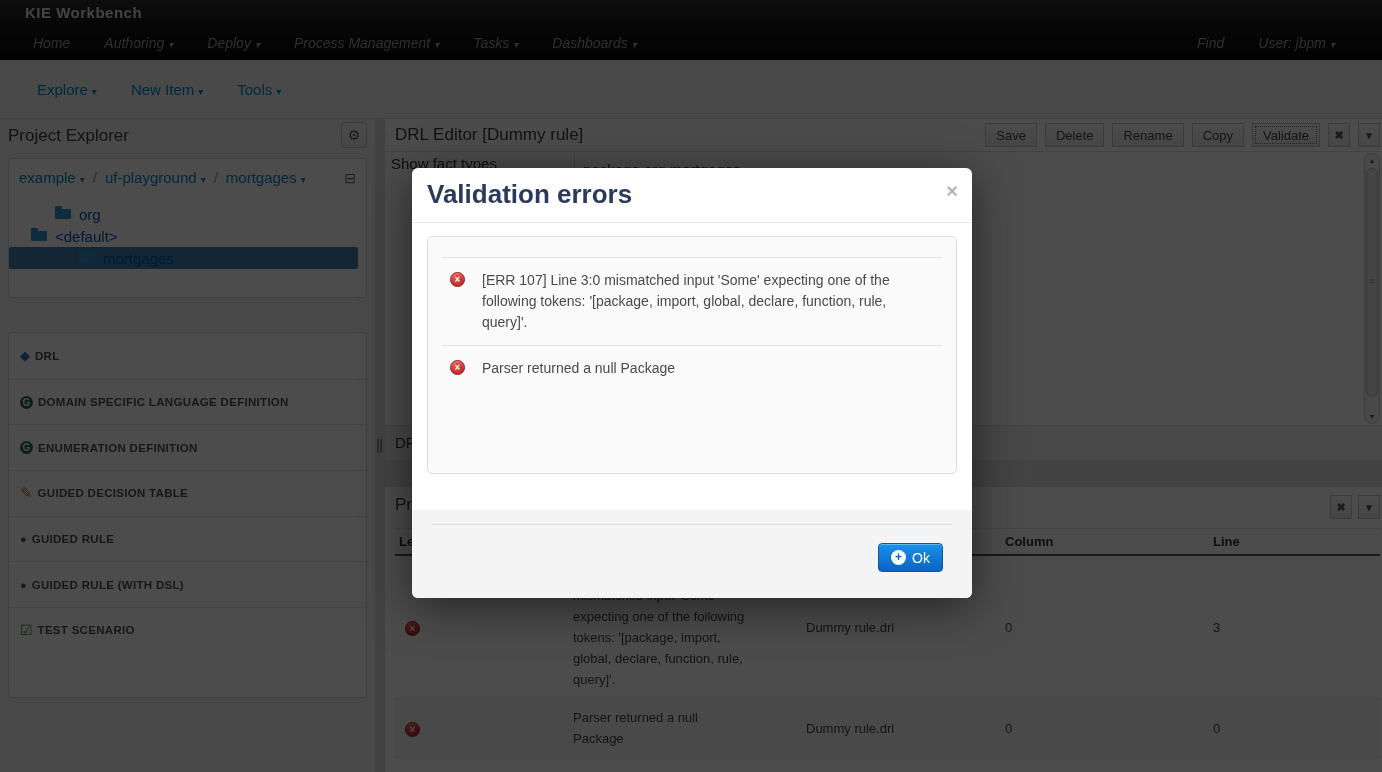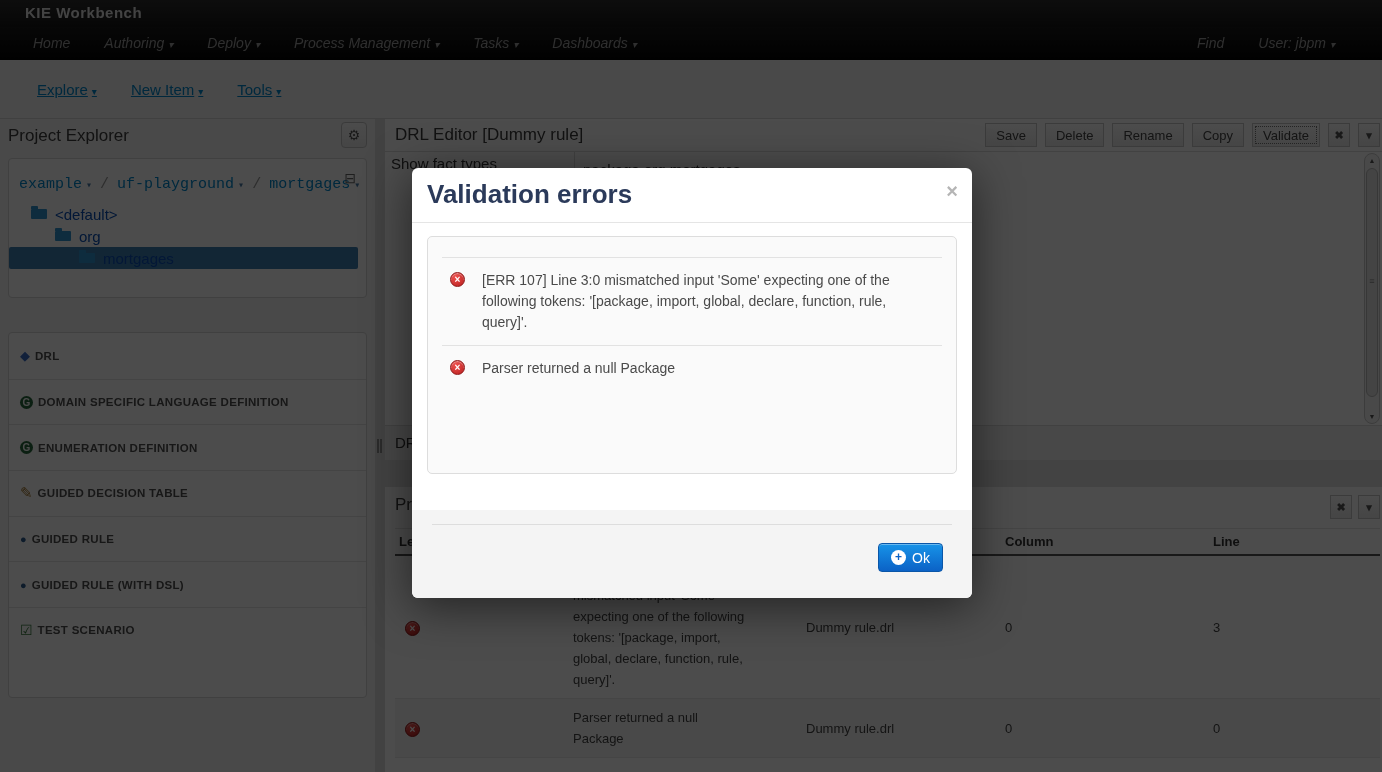--- a/index.html
+++ b/index.html
@@ -16,43 +16,43 @@
   .menubar { position: absolute; left:0; right:0; top:27px; height:33px;
     background: linear-gradient(#181818,#050505); z-index:1; display:flex; align-items:center;
     padding-left:16px; }
   .menubar .mitem { color:#9d9d9d; font-size:14px; padding:0 17px; line-height:33px; cursor:pointer; white-space:nowrap;font-style:italic; }
   .menubar .mright { position:absolute; right:30px; top:0; display:flex; }
   .caret { font-size:10px; color:inherit; margin-left:4px; }
   
   .toolbar { position:absolute; left:0; right:0; top:60px; height:59px; background:#f4f4f4;
     border-bottom:1px solid #d8d8d8; z-index:1; }
   .toolbar .tmenus { position:absolute; left:20px; top:0; height:59px; display:flex; align-items:center; }
-  .toolbar .tmenu { color:#0088ce; font-size:15px; padding:0 17px; cursor:pointer; white-space:nowrap;text-decoration:underline; }
+  .toolbar .tmenu { color:#0088ce; font-size:15px; padding:0 17px; cursor:pointer; white-space:nowrap; }
   .search-input { position:absolute; right:59px; top:79px; width:276px; height:25px; border:1px solid #b5b5b5;
     border-radius:14px; background:#fcfcfc; padding:0 12px; font-size:14px; color:#666;
     font-family:"Liberation Sans",sans-serif; }
   .search-input::placeholder { color:#8a8a8a; }
   .search-btn { position:absolute; right:22px; top:76px; width:34px; height:30px; border:1px solid #b9b9b9;
     border-radius:4px; background:linear-gradient(#fdfdfd,#e7e7e7); cursor:pointer;
     display:flex; align-items:center; justify-content:center; }
   .mag { position:relative; display:inline-block; width:10px; height:10px; border:2px solid #333; border-radius:50%; }
   .mag::after { content:""; position:absolute; width:6px; height:2px; background:#333;
     transform:rotate(45deg); right:-5px; bottom:-2px; }
   .toolbar { top:60px; }
   
   .explorer { position:absolute; left:0; top:119px; width:375px; bottom:0; background:#f4f4f4; z-index:1; }
   .panel-title { font-size:17px; color:#3c3c3c; }
   .explorer .ptitle { position:absolute; left:8px; top:7px; }
   .iconbtn { border:1px solid #c3c3c3; border-radius:4px; background:linear-gradient(#fdfdfd,#e9e9e9);
     color:#555; cursor:pointer; display:flex; align-items:center; justify-content:center; }
   .gear-btn { position:absolute; right:8px; top:3px; width:26px; height:26px; font-size:14px; }
   .treebox { position:absolute; left:8px; top:39px; width:359px; height:140px; background:#fff;
     border:1px solid #d5d5d5; border-radius:4px; }
-  .crumbs { position:absolute; left:10px; top:10px; right:10px; height:24px; display:flex; align-items:flex-end;
-    font-size:15px;font-family:Liberation Mono, monospace; }
+  .crumbs { position:absolute; left:10px; top:10px; right:10px; height:24px; display:flex; align-items:flex-start;
+    font-size:15px; }
   .crumb { color:#0088ce; cursor:pointer; white-space:nowrap; }
   .crumb .caret { color:#4a7aa6; }
   .crumb-sep { color:#999; margin:0 8px; }
   .collapse-btn { position:absolute; right:10px; top:12px; color:#666; font-size:14px; cursor:pointer;
     line-height:14px; background:none; border:none; }
   .tree { position:absolute; left:0; top:44px; right:8px; }
   .trow { display:flex; align-items:center; height:22px; font-size:15px; color:#0a4fb5; cursor:pointer; }
   .trow.sel { background:#3d7fb3; border-radius:2px; }
   .ind1 { padding-left:22px; } .ind2 { padding-left:46px; } .ind3 { padding-left:70px; }
   .folder { display:inline-block; width:16px; height:10px; background:#2f95cf; border-radius:1px;
@@ -184,27 +184,27 @@
     <div class="treebox">
       <div class="crumbs">
         <span class="crumb"><span>example</span><span class="caret">▾</span></span>
         <span class="crumb-sep">/</span>
         <span class="crumb"><span>uf-playground</span><span class="caret">▾</span></span>
         <span class="crumb-sep">/</span>
         <span class="crumb"><span>mortgages</span><span class="caret">▾</span></span>
       </div>
       <button class="collapse-btn">⊟</button>
       <div class="tree">
+        <div class="trow ind2">
+          <span class="folder"></span>
+          <span>org</span>
+        </div>
         <div class="trow ind1">
           <span class="folder"></span>
           <span>&lt;default&gt;</span>
-        </div>
-        <div class="trow ind2">
-          <span class="folder"></span>
-          <span>org</span>
         </div>
         <div class="trow ind3 sel">
           <span class="folder"></span>
           <span>mortgages</span>
         </div>
       </div>
     </div>
 
     <div class="sections">
       <div class="sec">

